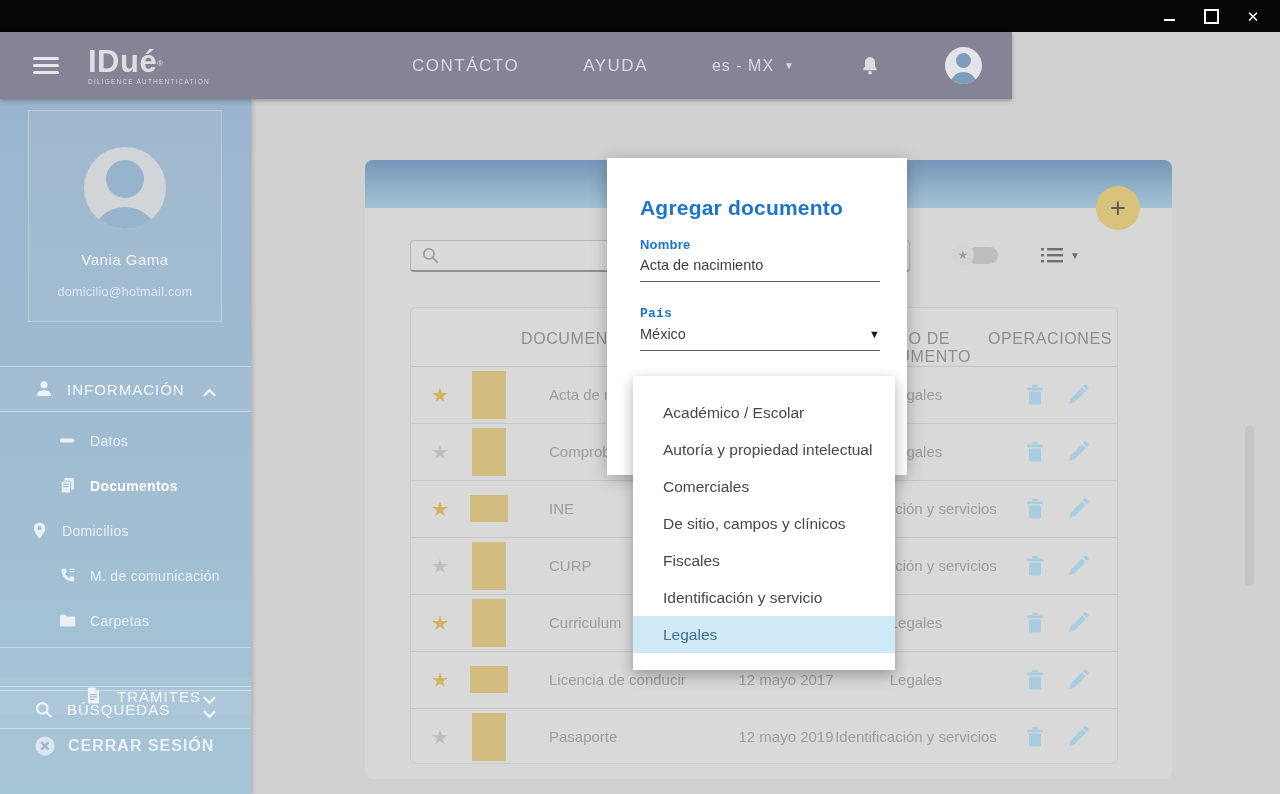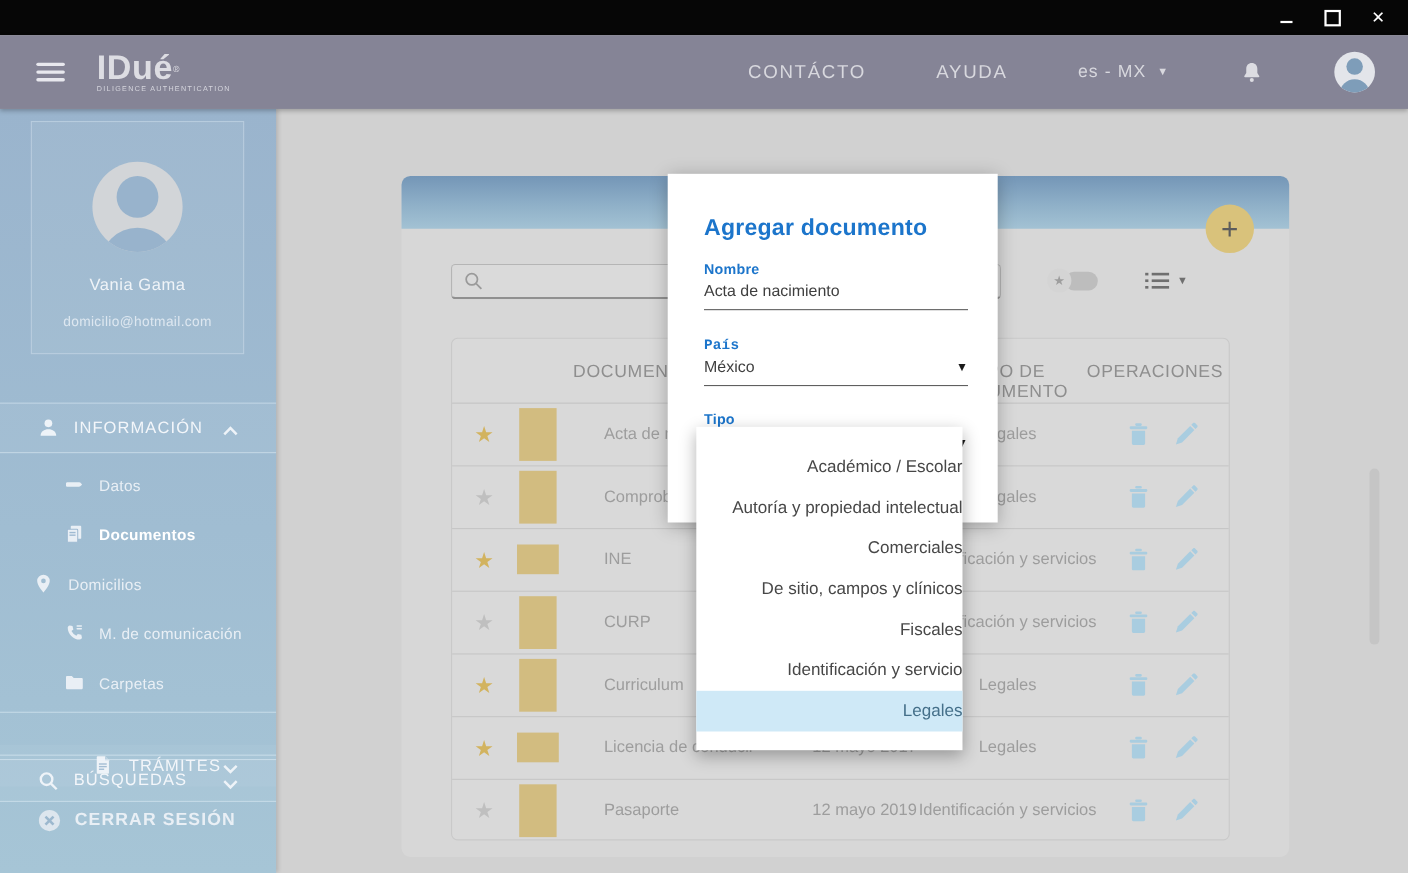--- a/index.html
+++ b/index.html
@@ -8,21 +8,21 @@
 
   
   .titlebar{position:absolute;left:0;top:0;width:1280px;height:32px;background:#060606;
             display:flex;align-items:center;justify-content:flex-end;gap:24px;padding-right:18px;box-sizing:border-box;}
   .wc{width:18px;height:18px;display:flex;align-items:center;justify-content:center;cursor:pointer;}
   .wc .min-bar{width:11px;height:2px;background:#fff;margin-top:8px;}
   .wc .max-box{width:11px;height:11px;border:2px solid #fff;}
   .wc .close-x{color:#fff;font-size:15px;line-height:1;}
 
   
-  .appbar{position:absolute;left:0;top:32px;width:1280px;height:67px;background:#858496;
+  .appbar{position:absolute;left:0;top:32px;width:1012px;height:67px;background:#858496;
           display:flex;align-items:center;box-sizing:border-box;padding:0 30px 0 33px;
           box-shadow:0 2px 4px rgba(0,0,0,.25);z-index:5;}
   .hamburger{width:26px;display:flex;flex-direction:column;gap:4px;cursor:pointer;}
   .hamburger div{height:3px;background:#e8e8ee;border-radius:2px;}
   .logo-wrap{margin-left:29px;color:#dddde3;line-height:1;}
   .logo-main{font-size:31px;font-weight:700;letter-spacing:.5px;}
   .logo-reg{font-size:8px;vertical-align:super;}
   .logo-sub{font-size:6.5px;letter-spacing:1.2px;margin-top:2px;color:#d5d5dd;}
   .appnav{margin-left:auto;display:flex;align-items:center;gap:64px;}
   .navlink{color:#d8d8de;font-size:17px;letter-spacing:1.5px;cursor:pointer;}
@@ -110,22 +110,22 @@
   .f-label{font-size:13px;font-weight:700;color:#1c75cb;letter-spacing:.2px;}
   .f-label.first{margin-top:17px;}
   .f-label.mid{margin-top:24px;font-family:Liberation Mono, monospace;}
   .f-label.last{margin-top:22px;}
   .f-value{width:240px;font-size:14.5px;color:#3f3f3f;margin-top:5px;padding-bottom:8px;border-bottom:1px solid #5f5f5f;
            display:flex;align-items:center;justify-content:space-between;cursor:text;}
   .f-caret{font-size:11px;color:#1a1a1a;}
   .tipo-caret-row{width:240px;margin-top:9px;display:flex;justify-content:flex-end;cursor:pointer;}
 
   
-  .dropdown{position:absolute;left:633px;top:388px;width:242px;height:294px;background:#ffffff;z-index:11;
-            box-shadow:0 5px 14px rgba(0,0,0,.3);box-sizing:border-box;padding-top:18px;text-align:right;}
+  .dropdown{position:absolute;left:633px;top:376px;width:262px;height:294px;background:#ffffff;z-index:11;
+            box-shadow:0 5px 14px rgba(0,0,0,.3);box-sizing:border-box;padding-top:18px;}
   .dd-item{height:37px;line-height:37px;padding-left:30px;font-size:15.5px;color:#474747;cursor:pointer;white-space:nowrap;}
   .dd-item.hl{background:#cfe9f7;color:#45708a;}
 </style>
 </head>
 <body>
 
 <div class="titlebar">
   <div class="wc">
       <div class="min-bar"></div>
     </div>

